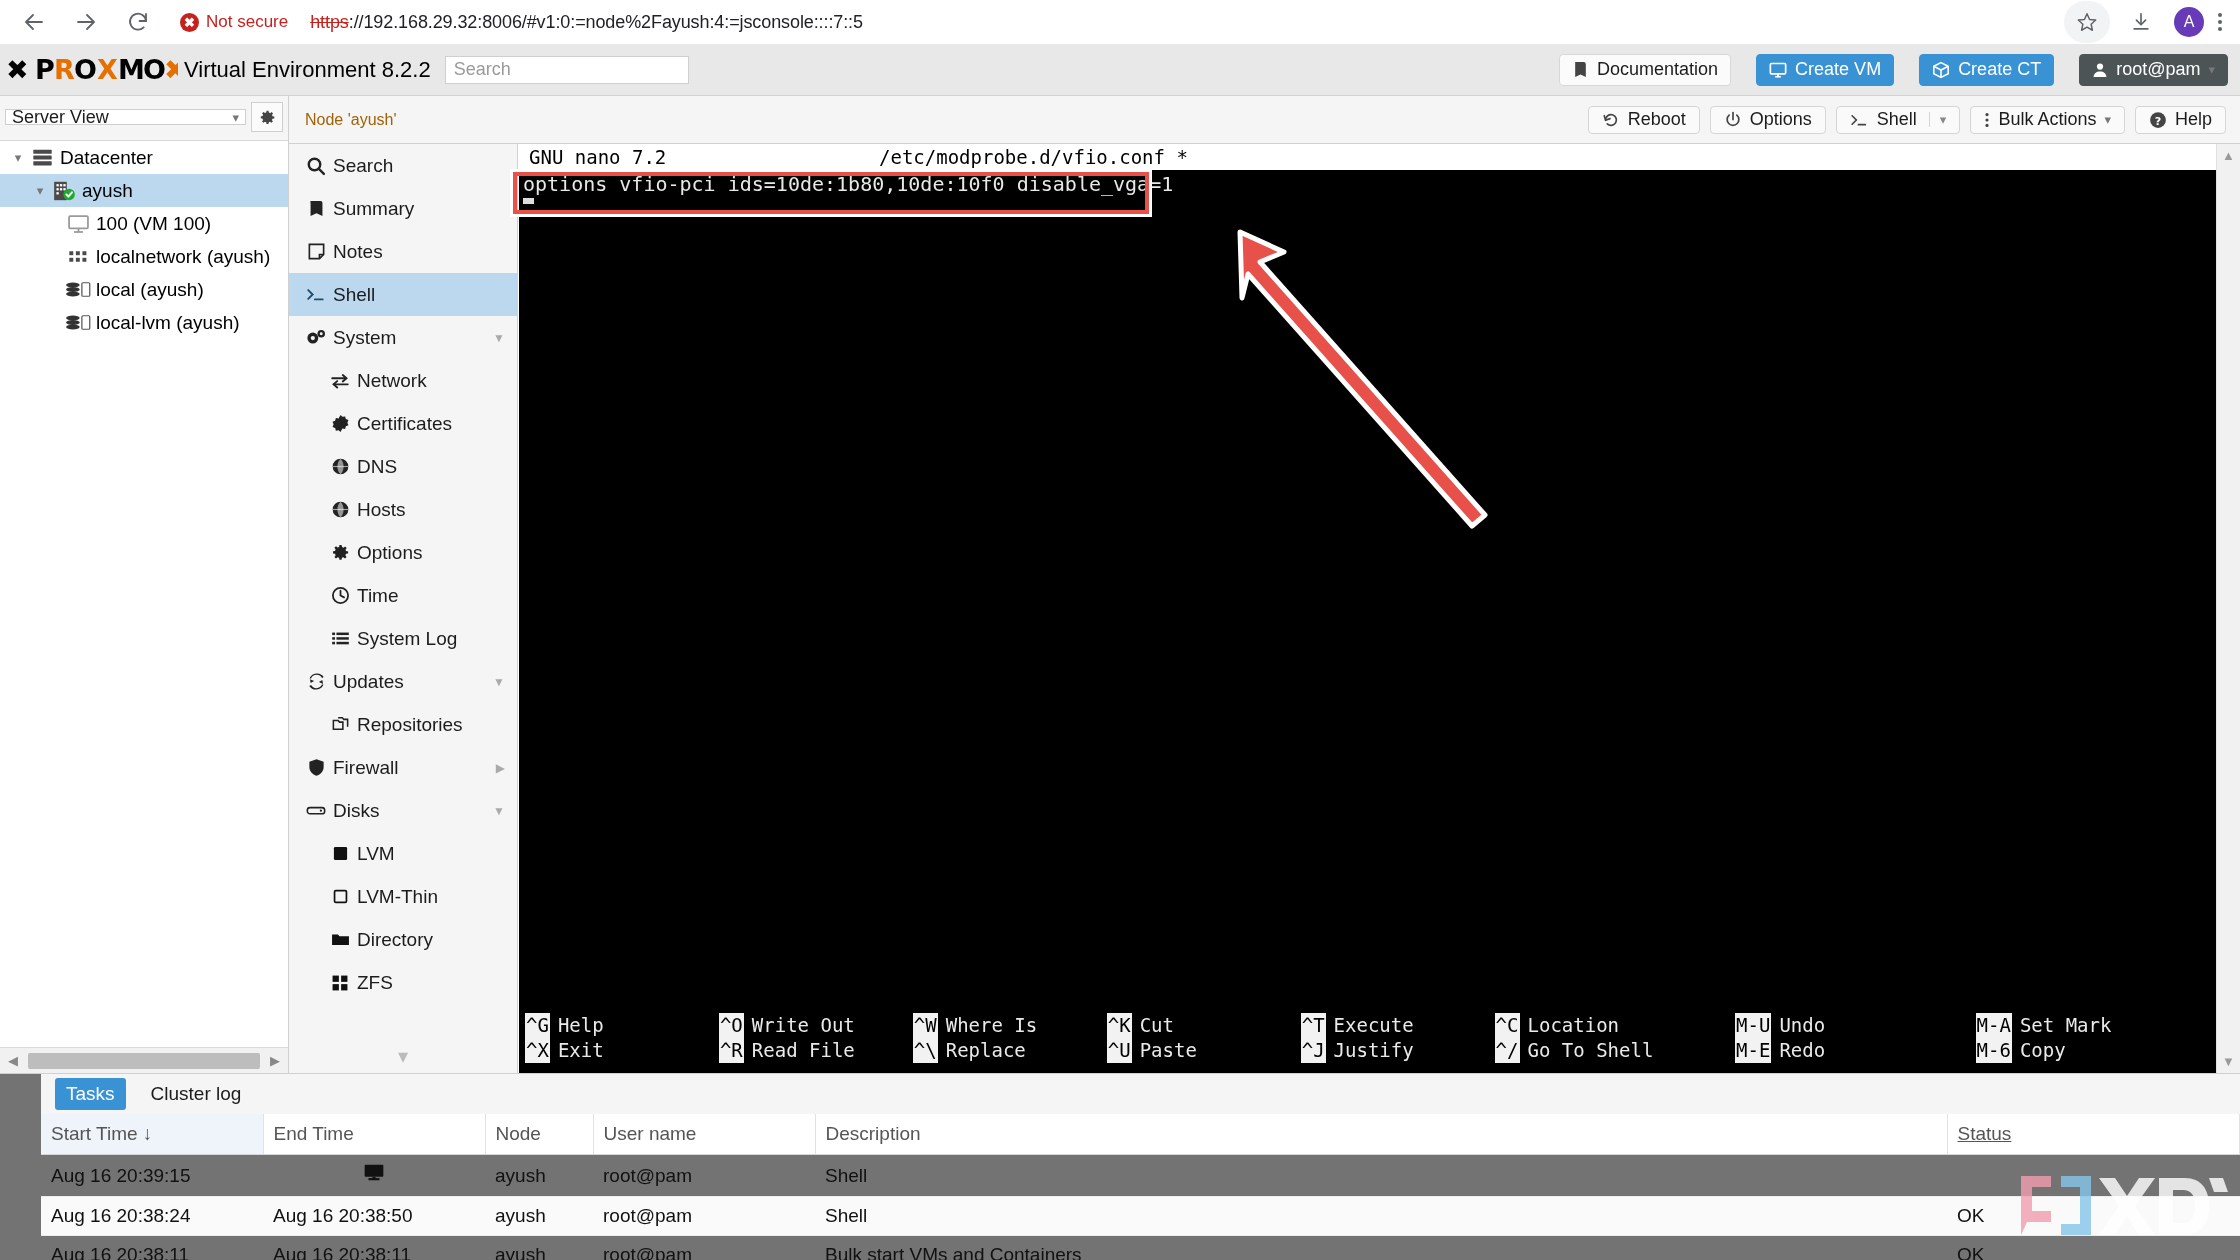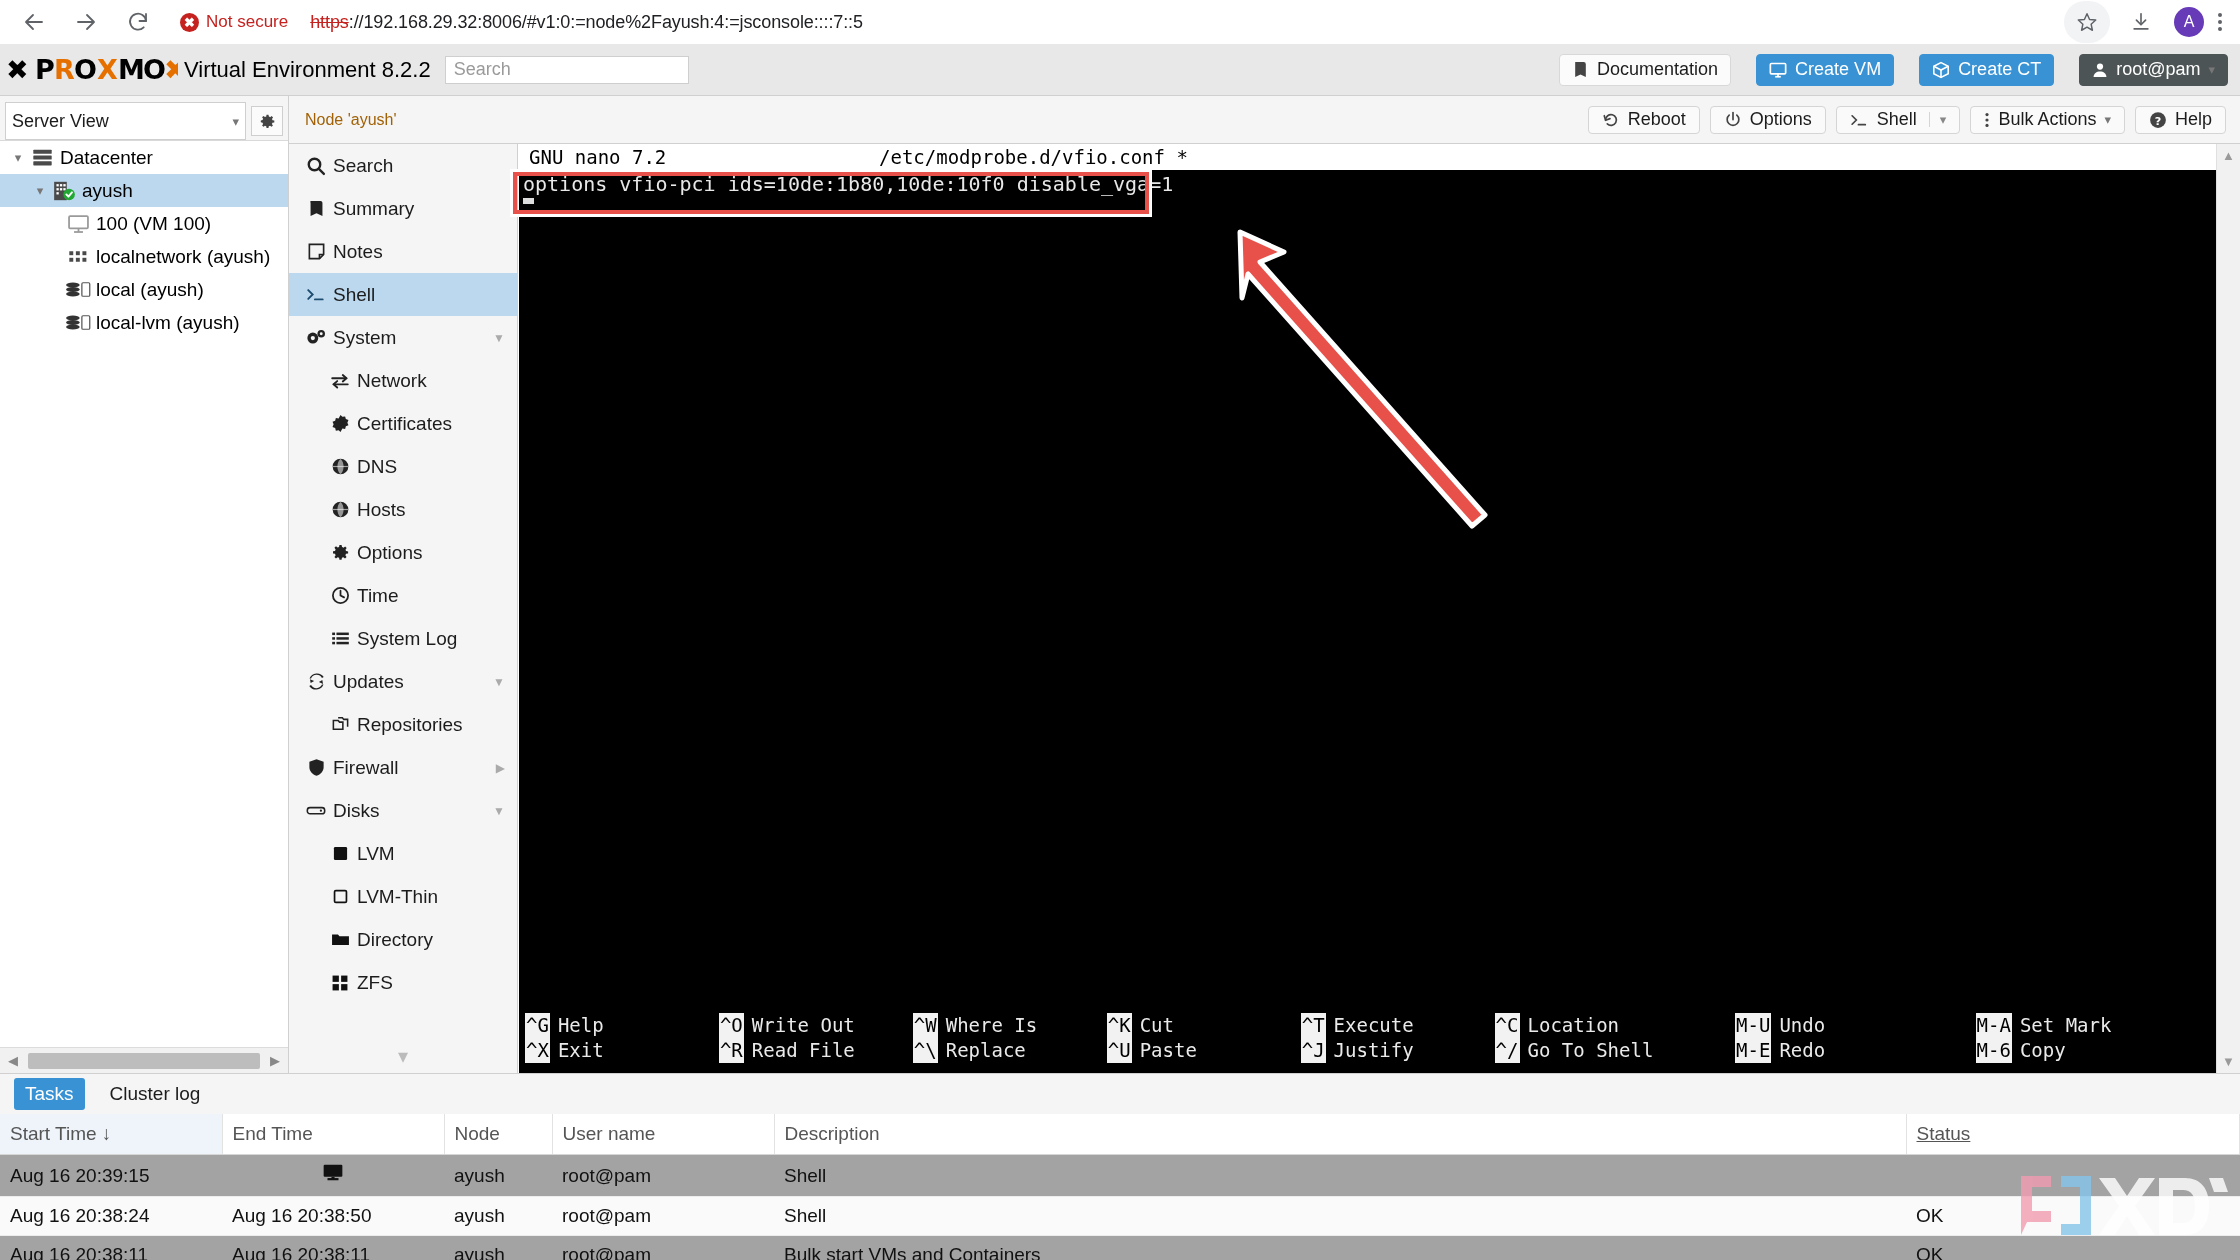--- a/index.html
+++ b/index.html
@@ -95,21 +95,21 @@
   .hbtn.dark { background: #4d5456; color: #fff; border-color: #4d5456; }
   .hbtn svg { display:block; }
 
   
   .left-panel {
     position: absolute; top: 96px; left: 0; width: 289px; bottom: 187px;
     background: #f5f5f5; border-right: 1px solid #d0d0d0;
   }
   .view-row { display: flex; align-items: center; padding: 6px 5px 6px 5px; gap: 5px; }
   .view-select {
-    flex: 1; height: 38px; background: #fff; border: 1px solid #cfcfcf;
+    flex: 1; height: 16px; background: #fff; border: 1px solid #cfcfcf;
     display: flex; align-items: center; padding: 0 6px;
     font-size: 18px; color: #1c1c1c; justify-content: space-between;
   }
   .gear-btn {
     width: 32px; height: 30px; background: #fbfbfb; border: 1px solid #cfcfcf;
     display: flex; align-items: center; justify-content: center;
   }
   .tree {
     position: absolute; top: 44px; left: 0; right: 0; bottom: 26px;
     background: #fff; border-top: 1px solid #d9d9d9; overflow: hidden;
@@ -214,21 +214,21 @@
   
   .hl-box {
     position: absolute; left: 513px; top: 172px; width: 636px; height: 42px;
     border: 4px solid #e8504a; outline: 3px solid #fff; pointer-events: none;
   }
   .arrow-svg { position: absolute; left: 1180px; top: 190px; pointer-events: none; }
 
   
   .bottom {
     position: absolute; left: 0; right: 0; bottom: 0; height: 187px;
-    background: #a3a3a3; border-top: 1px solid #d0d0d0;
+    background: #737373; border-top: 1px solid #d0d0d0; padding-left: 41px;
   }
   .tabs { display: flex; align-items: center; height: 40px; padding-left: 14px; gap: 14px; background: #f5f5f5; }
   .tab { font-size: 19px; padding: 5px 11px; color: #1c1c1c; border-radius: 3px; }
   .tab.active { background: #3892d4; color: #fff; }
   table.tasks { width: 100%; border-collapse: collapse; table-layout: fixed; }
   table.tasks th {
     font-weight: normal; font-size: 19px; color: #555; text-align: left;
     padding: 9px 10px; border-right: 1px solid #e2e2e2;
     border-bottom: 1px solid #d6d6d6; background: #fff; white-space: nowrap;
   }

